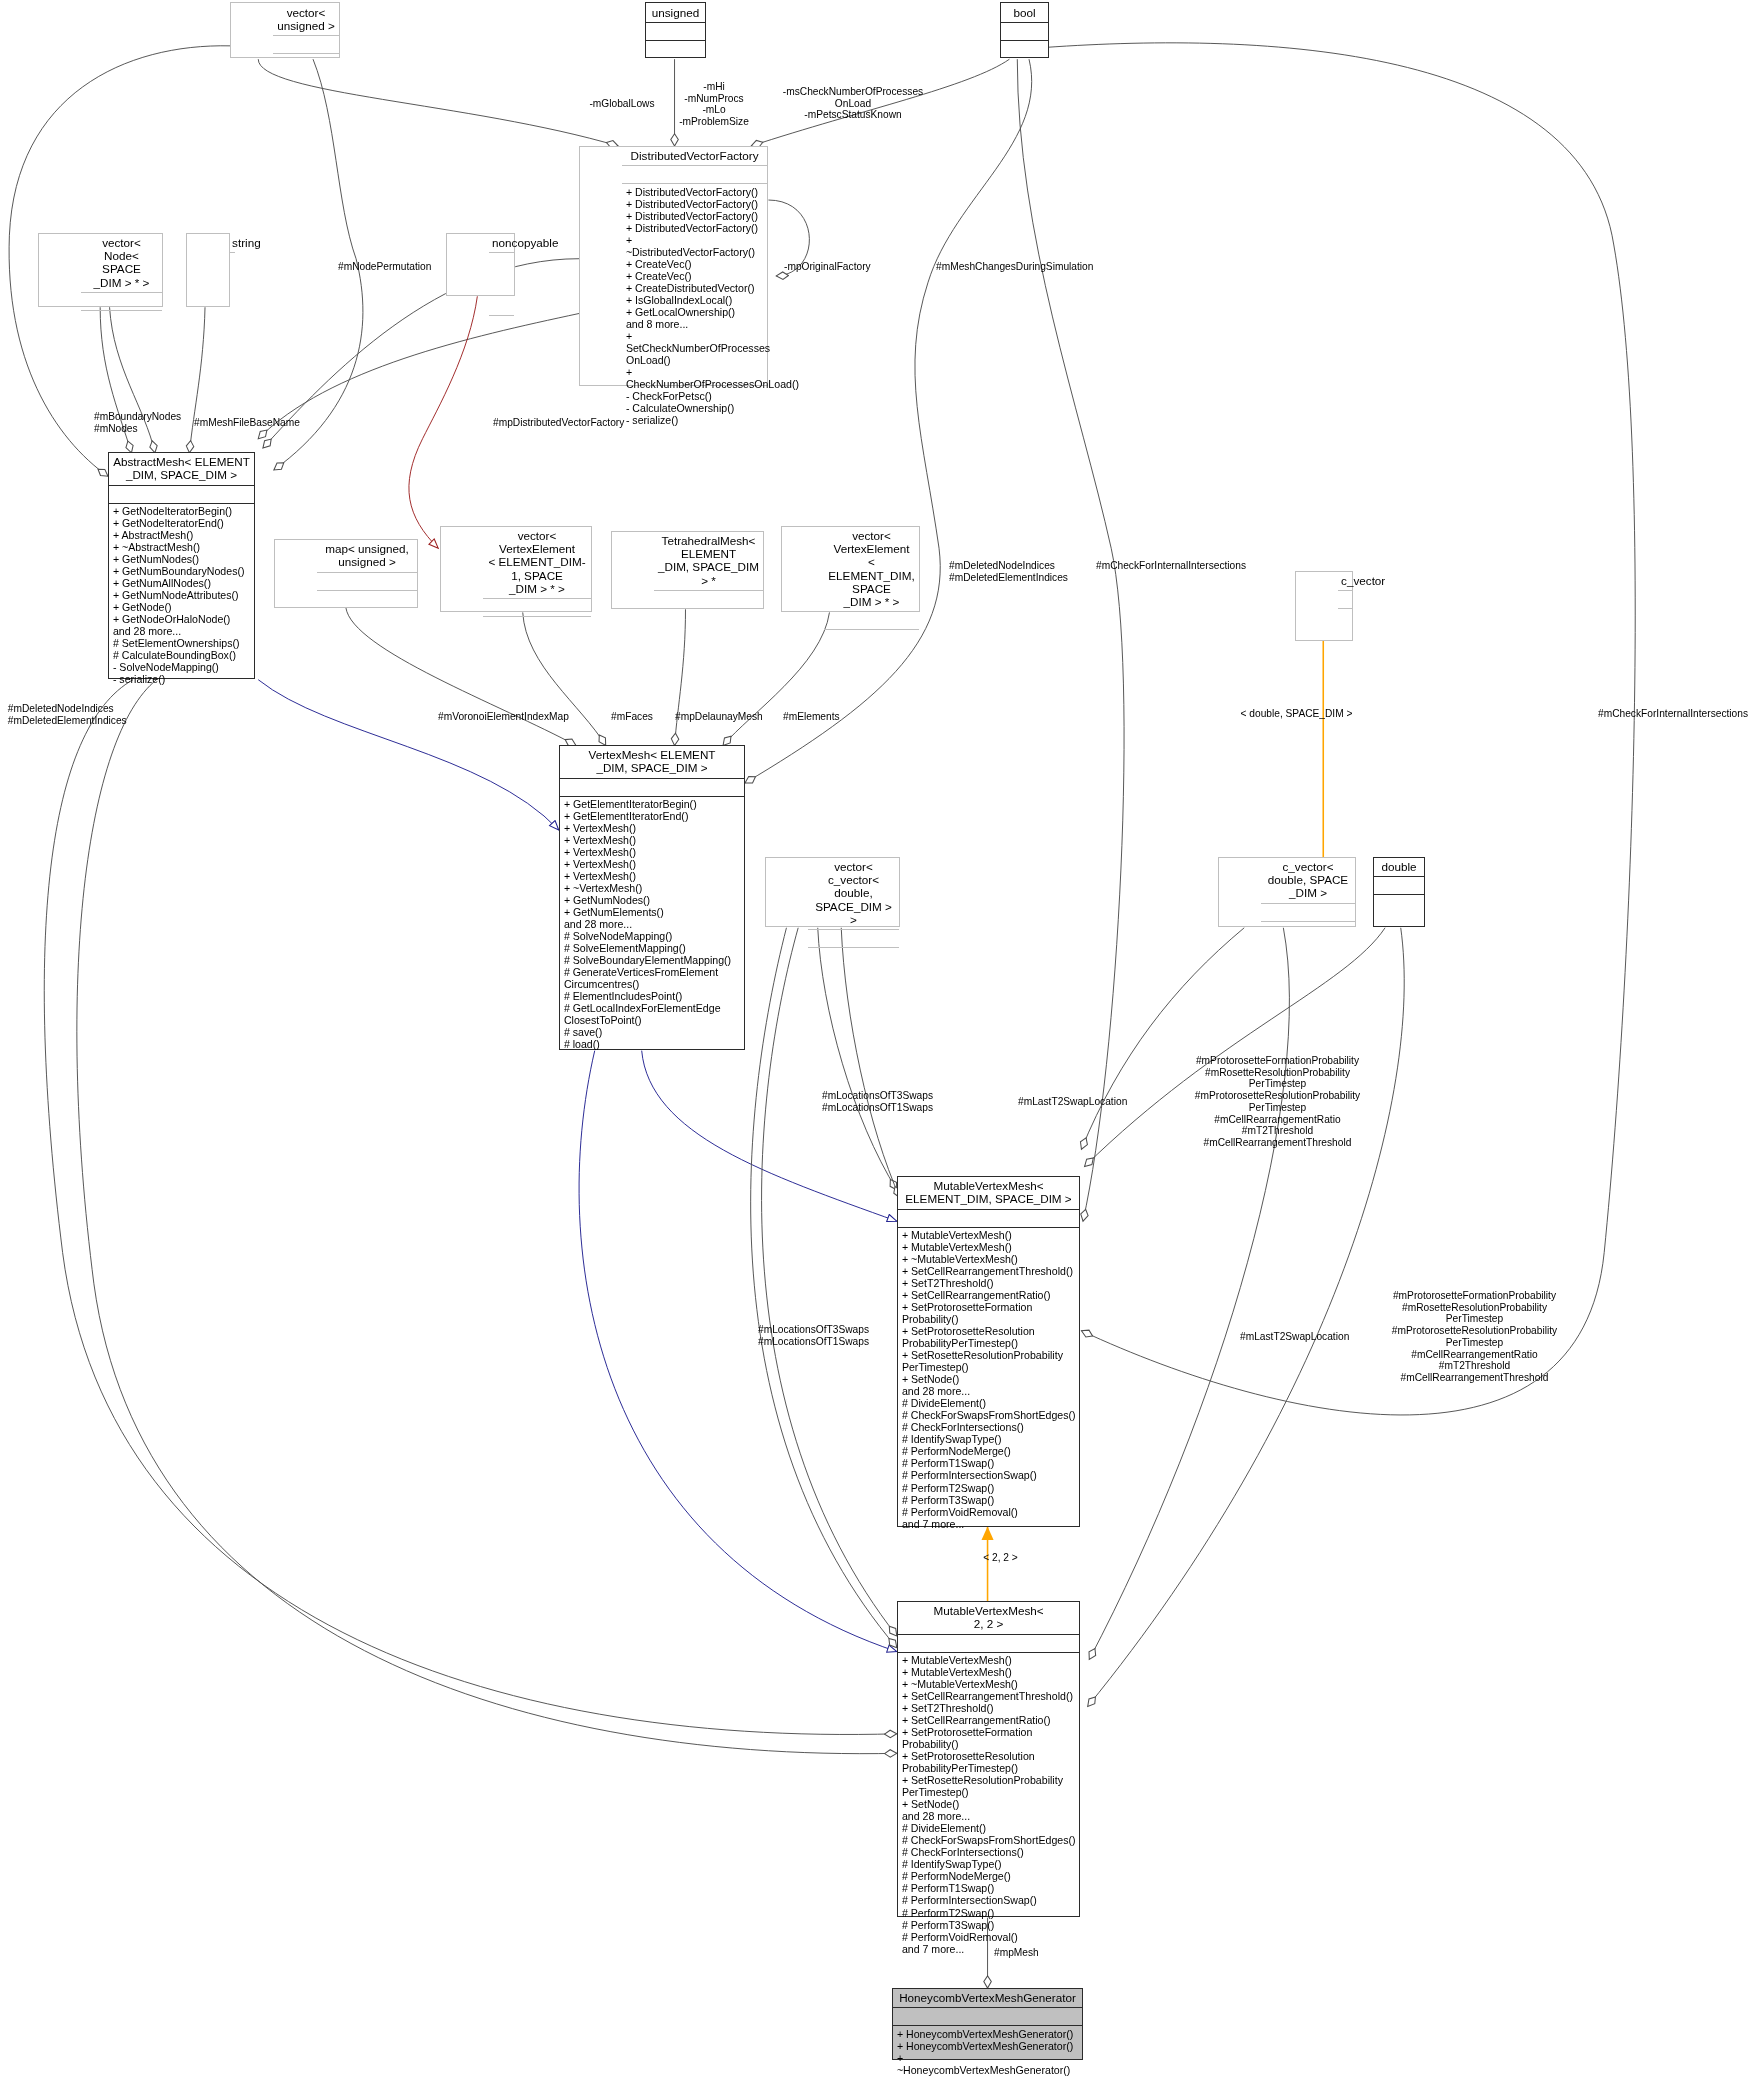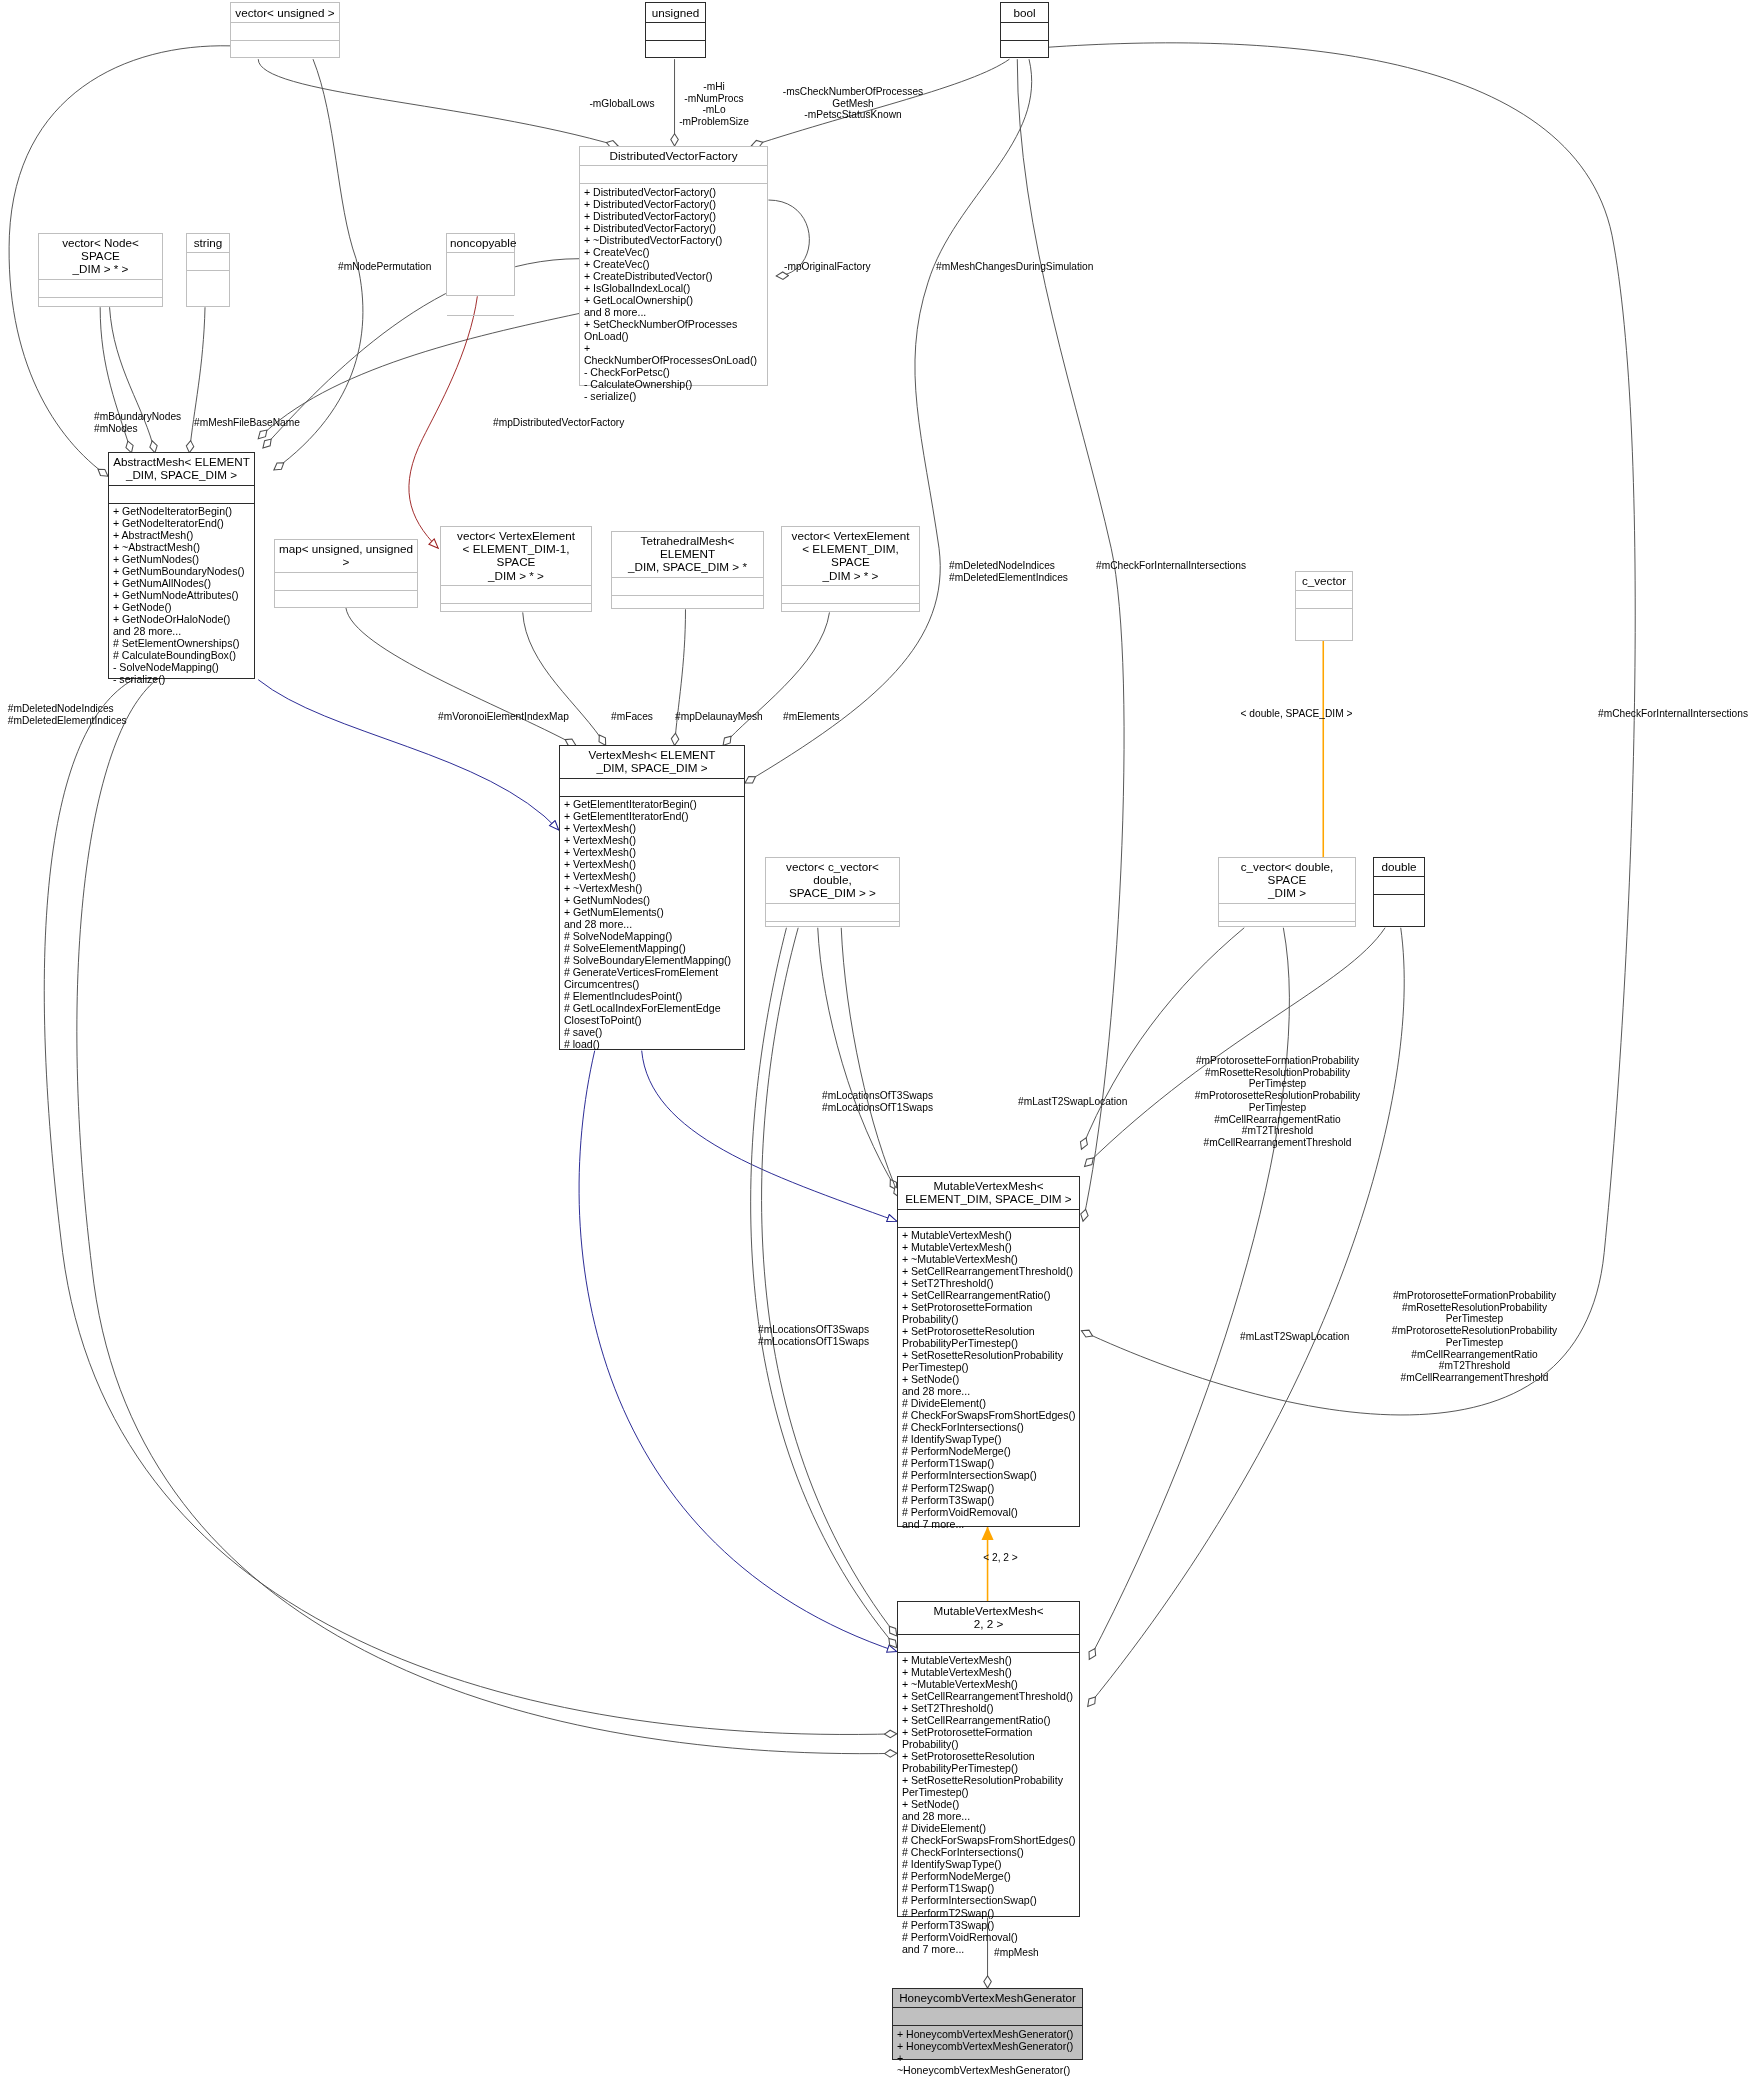--- a/index.html
+++ b/index.html
@@ -13,21 +13,21 @@
   svg.edges{position:absolute;left:0;top:0;width:1756px;height:2077px;pointer-events:none;}
 
   
   .node{
     position:absolute;
     box-sizing:border-box;
     background:#ffffff;
     display:flex;flex-direction:column;
     z-index:5;
   }
-  .node.thin{border:0.8px solid #bfbfbf;}
+  .node.thin{border:0.8px solid #bfbfbf;padding-left:42px;}
   .node.bold{border:1.6px solid #2b2b2b;}
   .node.shaded{background:#c0c0c0;border:1.6px solid #2b2b2b;}
 
   .n-title{
     text-align:center;
     padding:2.3px 3.1px 3.1px 3.1px;
     line-height:1.12;
     font-size:11.7px;
     color:#000;
     white-space:pre-line;
@@ -387,21 +387,21 @@
 + GetMesh()</div>
   </div>
 
   <div id="edge-labels">
       <div class="elabel c" style="left: 579px; top: 98px; width: 86px;">-mGlobalLows</div>
       <div class="elabel c" style="left: 669px; top: 81px; width: 90px;">-mHi
 -mNumProcs
 -mLo
 -mProblemSize</div>
       <div class="elabel c" style="left: 771px; top: 86px; width: 164px;">-msCheckNumberOfProcesses
-GetMesh
+OnLoad
 -mPetscStatusKnown</div>
       <div class="elabel l" style="left: 784px; top: 261px; width: 110px;">-mpOriginalFactory</div>
       <div class="elabel l" style="left: 936px; top: 261px; width: 168px;">#mMeshChangesDuringSimulation</div>
       <div class="elabel l" style="left: 338px; top: 261px; width: 110px;">#mNodePermutation</div>
       <div class="elabel l" style="left: 94px; top: 411px; width: 95px;">#mBoundaryNodes
 #mNodes</div>
       <div class="elabel l" style="left: 194px; top: 417px; width: 117px;">#mMeshFileBaseName</div>
       <div class="elabel l" style="left: 493px; top: 417px; width: 153px;">#mpDistributedVectorFactory</div>
       <div class="elabel l" style="left: 7.8px; top: 703px; width: 133px;">#mDeletedNodeIndices
 #mDeletedElementIndices</div>

